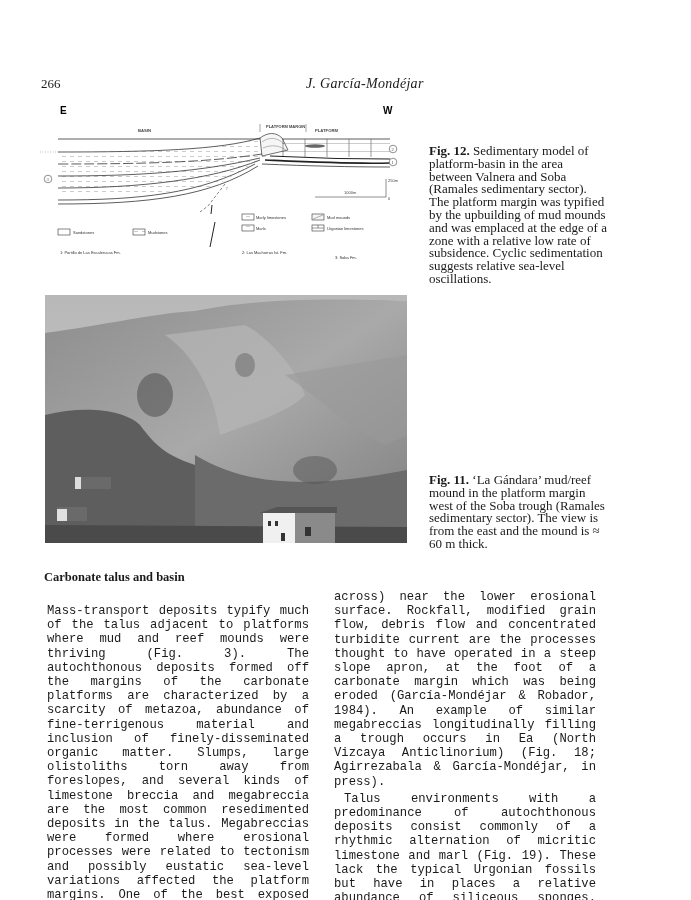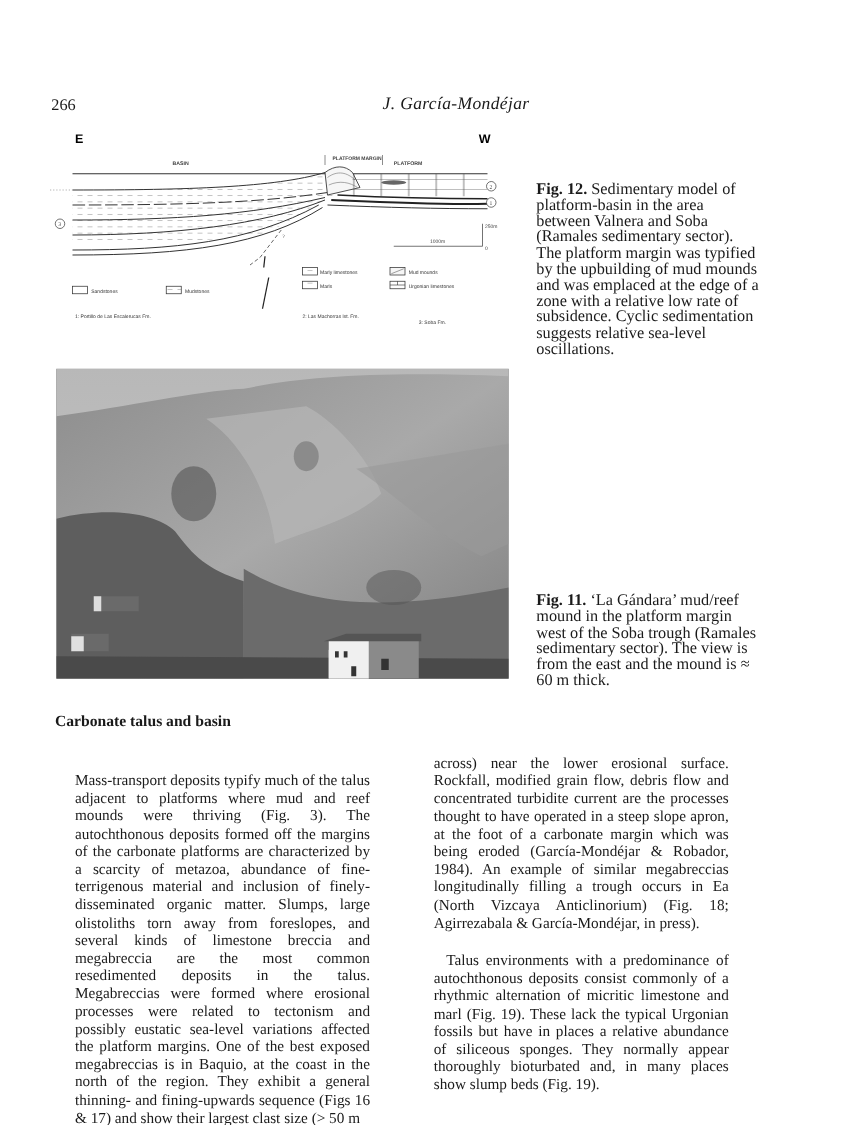--- a/index.html
+++ b/index.html
@@ -19,21 +19,21 @@
   .cap12 { left: 429px; top: 145px; width: 180px; }
   .cap13 { left: 429px; top: 474px; width: 180px; }
 
   
   .photo { left: 45px; top: 295px; width: 362px; height: 248px; overflow: hidden; background: #8a8a8a; }
   .photo svg { width: 362px; height: 248px; display: block; }
 
   
   .section-heading { left: 44px; top: 570px; font-size: 12.5px; font-weight: bold; }
   .col { font-size: 12.2px; line-height: 14.2px; text-align: justify; width: 268px; }
-  .col p { margin: 16px; text-indent: 0; }
+  .col p { margin: 3px; text-indent: 0; font-family: Liberation Mono, monospace; }
   .col p.indent { text-indent: 10px; }
   .col-left { left: 44px; top: 601px; }
   .col-right { left: 331px; top: 587px; }
 </style>
 </head>
 <body>
 
 <div class="abs page-number">266</div>
 <div class="abs running-head">J. García-Mondéjar</div>
 

